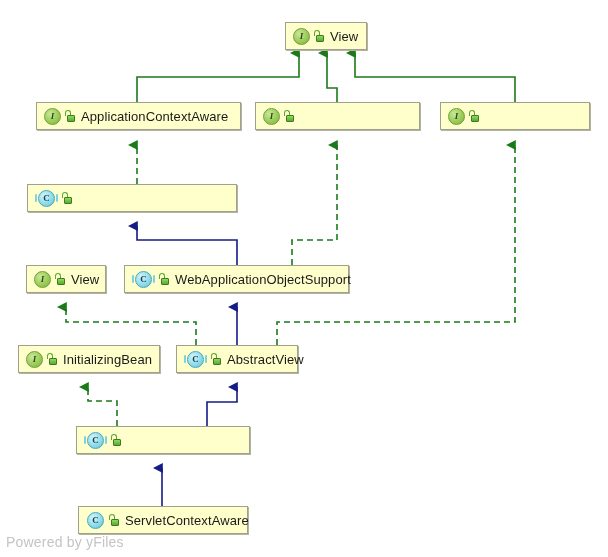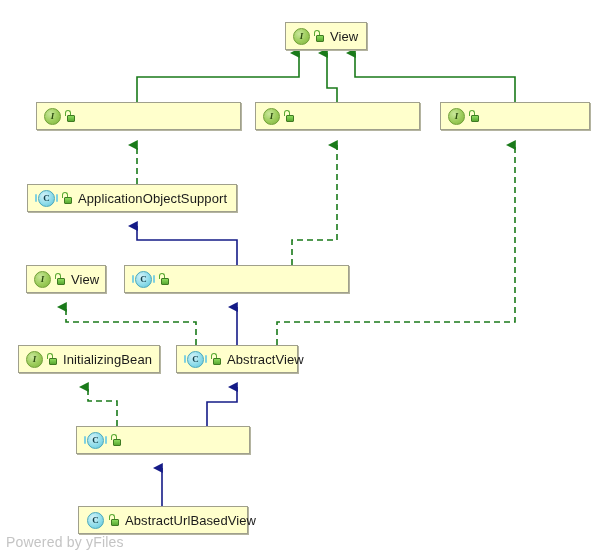--- a/index.html
+++ b/index.html
@@ -146,20 +146,21 @@
   </div>
 
   <div class="node" style="left:36px;top:102px;width:205px;">
     <span class="icon-stack">
       <span class="ico-i">I</span>
       <span class="ico-lock">
         <span class="shackle"></span>
           <span class="body"></span>
       </span>
     </span>
+    <span class="label">ApplicationContextAware</span>
   </div>
 
   <div class="node" style="left:255px;top:102px;width:165px;">
     <span class="icon-stack">
       <span class="ico-i">I</span>
       <span class="ico-lock">
         <span class="shackle"></span>
           <span class="body"></span>
       </span>
     </span>
@@ -180,21 +181,20 @@
       <span class="ico-c-wrap">
         <span class="tick"></span>
         <span class="ico-c">C</span>
         <span class="tick"></span>
       </span>
       <span class="ico-lock">
         <span class="shackle"></span>
           <span class="body"></span>
       </span>
     </span>
-    <span class="label">ApplicationObjectSupport</span>
   </div>
 
   <div class="node" style="left:26px;top:265px;width:80px;">
     <span class="icon-stack">
       <span class="ico-i">I</span>
       <span class="ico-lock">
         <span class="shackle"></span>
           <span class="body"></span>
       </span>
     </span>
@@ -206,20 +206,21 @@
       <span class="ico-c-wrap">
         <span class="tick"></span>
         <span class="ico-c">C</span>
         <span class="tick"></span>
       </span>
       <span class="ico-lock">
         <span class="shackle"></span>
           <span class="body"></span>
       </span>
     </span>
+    <span class="label">WebApplicationObjectSupport</span>
   </div>
 
   <div class="node" style="left:18px;top:345px;width:142px;">
     <span class="icon-stack">
       <span class="ico-i">I</span>
       <span class="ico-lock">
         <span class="shackle"></span>
           <span class="body"></span>
       </span>
     </span>
@@ -258,18 +259,18 @@
   <div class="node" style="left:78px;top:506px;width:170px;">
     <span class="icon-stack">
       <span class="ico-c-wrap">
         <span class="ico-c">C</span>
       </span>
       <span class="ico-lock">
         <span class="shackle"></span>
           <span class="body"></span>
       </span>
     </span>
-    <span class="label">AbstractUrlBasedView</span>
+    <span class="label">ServletContextAware</span>
   </div>
 
   <div class="watermark">Powered by yFiles</div>
 
 </div>
 
 </body></html>

